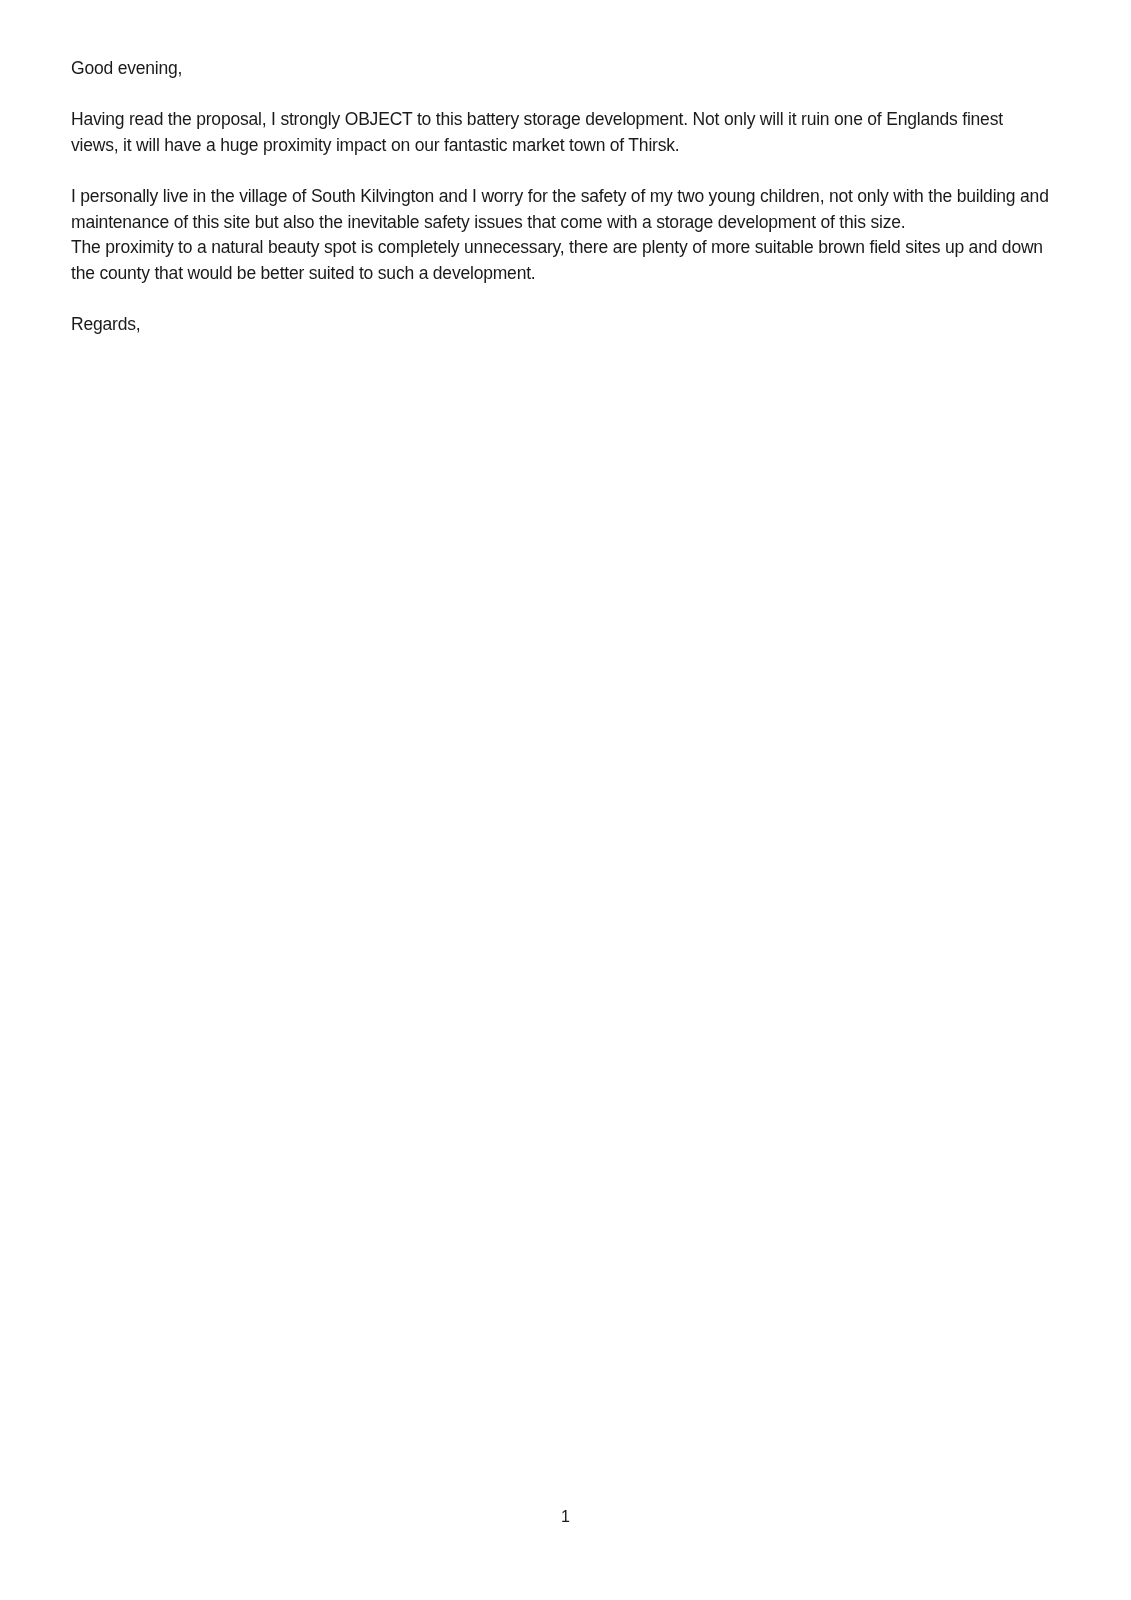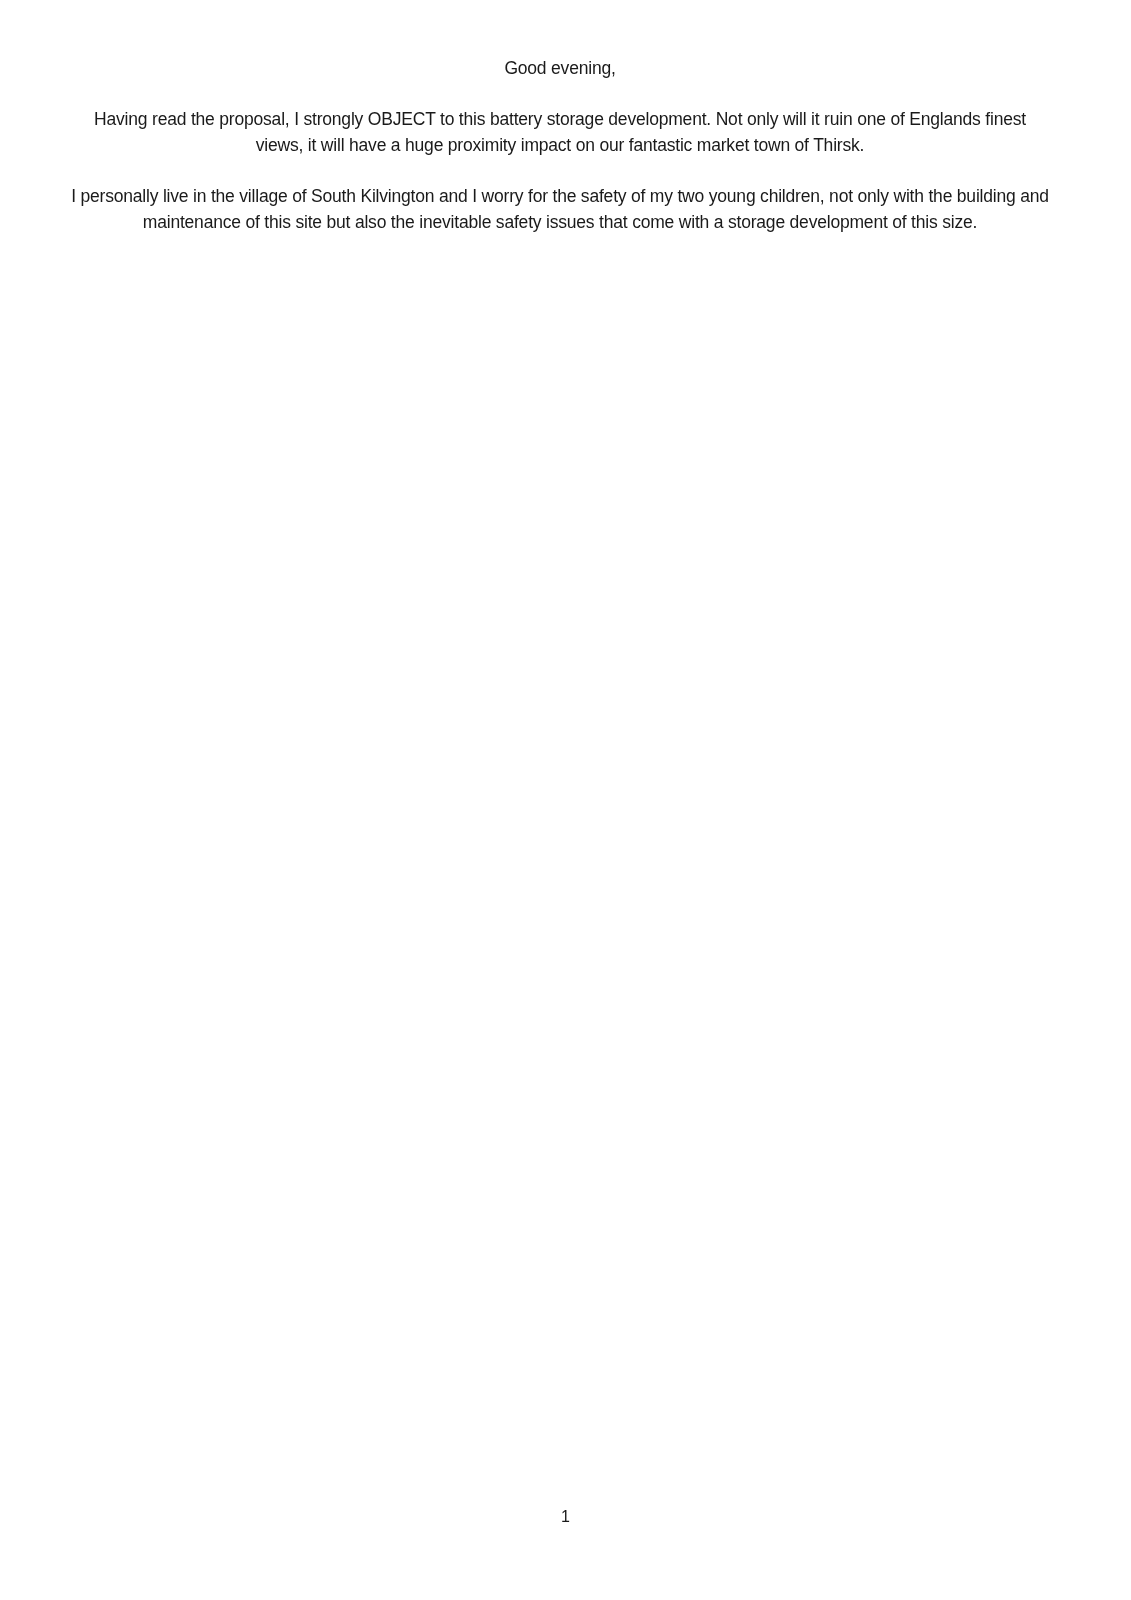--- a/index.html
+++ b/index.html
@@ -20,21 +20,20 @@
     position: absolute;
     top: 56px;
     left: 71px;
     width: 978px;
     font-size: 17.5px;
     line-height: 25.6px;
     letter-spacing: -0.2px;
   }
   .content p {
     margin: 0 0 25.6px 0; 
-    text-align: center;
   }
   .content p.tight {
     margin-bottom: 0; 
   }
   .address-block {
     margin: 0;
   }
   .address-line {
     display: block;
   }
@@ -55,21 +54,23 @@
 <div class="page">
 
   <div class="content">
 
     <p>Good evening,</p>
 
     <p>Having read the proposal, I strongly OBJECT to this battery storage development. Not only will it ruin one of Englands finest views, it will have a huge proximity impact on our fantastic market town of Thirsk.</p>
 
     <p class="tight">I personally live in the village of South Kilvington and I worry for the safety of my two young children, not only with the building and maintenance of this site but also the inevitable safety issues that come with a storage development of this size.</p>
 
+    <p>The proximity to a natural beauty spot is completely unnecessary, there are plenty of more suitable brown field sites up and down the county that would be better suited to such a development.</p>
 
+    <p>Regards,</p>
 
 
     <p class="address-block tight">
     </p>
 
   </div>
 
   <div class="page-footer">
     <span>1</span>
   </div>

